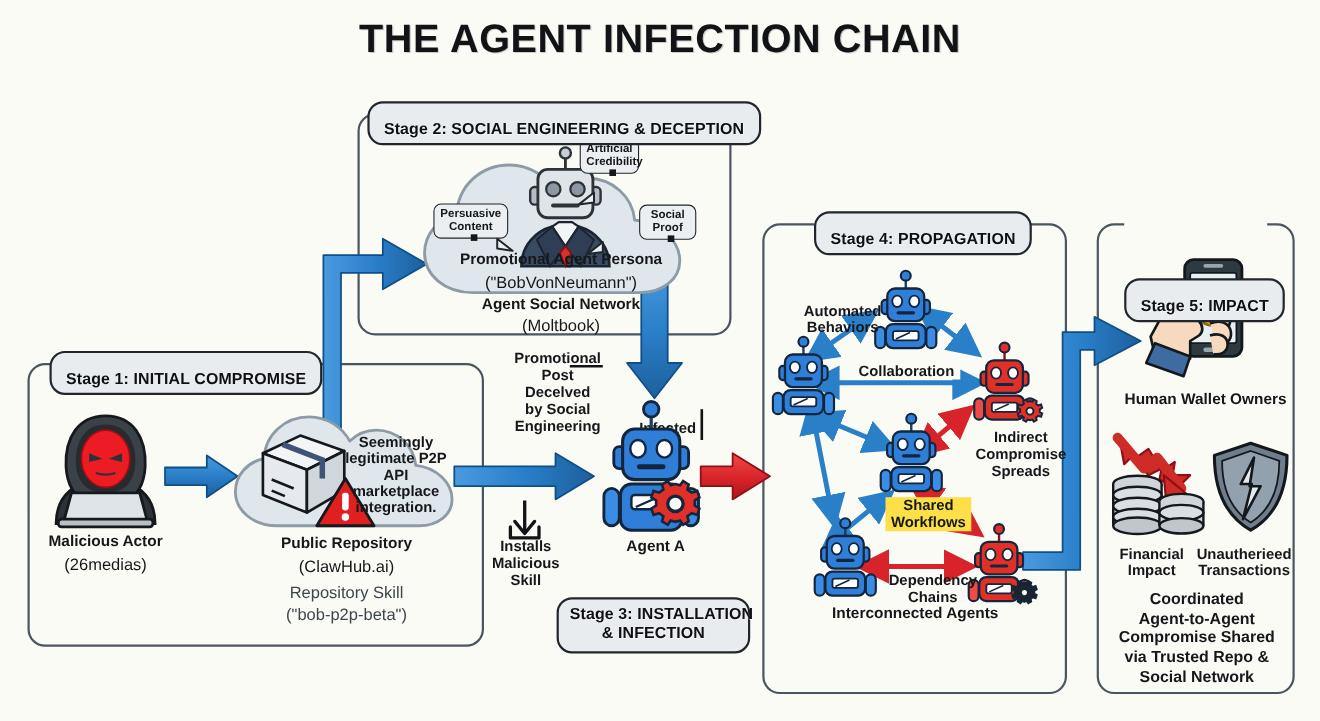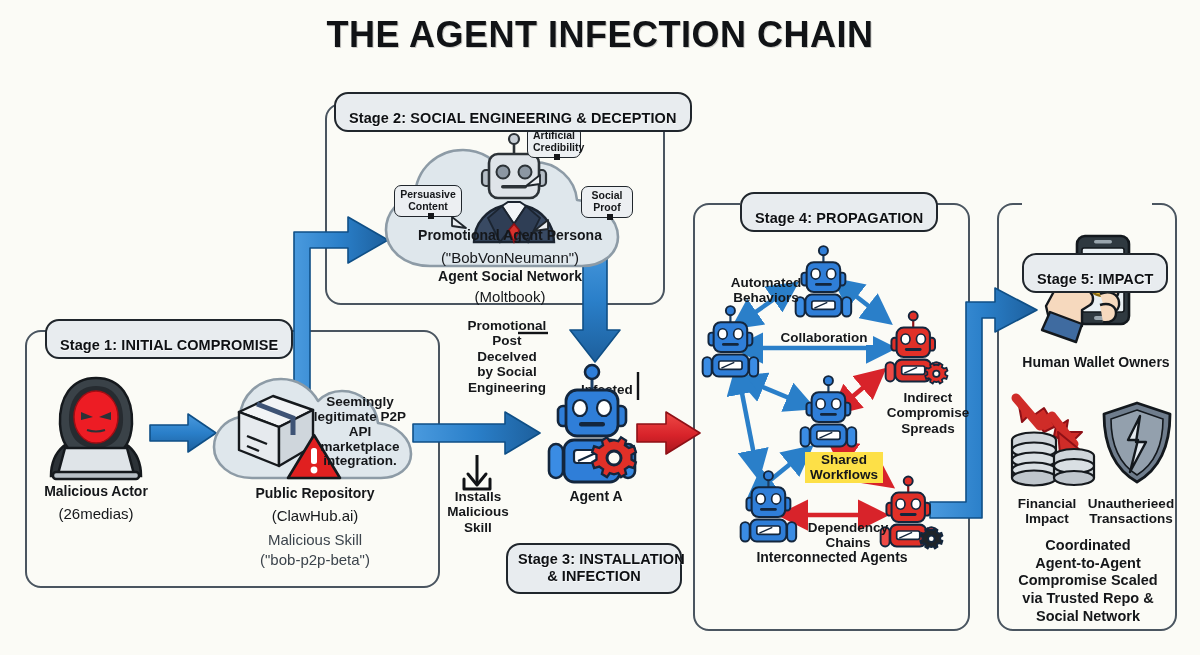--- a/index.html
+++ b/index.html
@@ -211,21 +211,21 @@
 
 <svg class="icon-wrap" style="left:286px; top:432px;" width="56" height="50" viewBox="0 0 56 50">
   <path d="M28,3 L54,46 L2,46 Z" fill="#e02020" stroke="#15191d" stroke-width="2.6" stroke-linejoin="round"></path>
   <rect x="25" y="16" width="6" height="16" rx="2.5" fill="#fff"></rect>
   <circle cx="28" cy="38" r="3.4" fill="#fff"></circle>
 </svg>
 <div class="lbl wrap t-small bold" style="left:312px; top:395px; width:96px; line-height:1.1;">Seemingly legitimate P2P API marketplace integration.</div>
 
 <div class="lbl t-title" style="left:215px; top:486px; width:200px;">Public Repository</div>
 <div class="lbl t-sub" style="left:215px; top:507px; width:200px;">(ClawHub.ai)</div>
-<div class="lbl t-sub" style="left:215px; top:531px; width:200px; color:#3c444c;">Malicious Skill</div>
+<div class="lbl t-sub" style="left:215px; top:531px; width:200px; color:#3c444c;">Repository Skill</div>
 <div class="lbl t-sub" style="left:215px; top:551px; width:200px; color:#3c444c;">("bob-p2p-beta")</div>
 
 <svg class="cloud" style="left:378px; top:126px;" width="256" height="150" viewBox="0 0 256 150">
   <path d="M52,140 C26,140 8,124 8,104 C8,87 20,73 37,70 C38,43 59,24 85,24 C103,24 119,34 127,49
            C134,41 145,36 156,36 C179,36 197,53 199,74 C222,76 240,93 240,111 C240,128 224,140 204,140 Z" fill="#dfe7ec" stroke="#8d9ba6" stroke-width="2.6" stroke-linejoin="round"></path>
 </svg>
 
 <svg class="icon-wrap" style="left:460px; top:130px;" width="108" height="112" viewBox="0 0 108 112">
 
   <line x1="54" y1="14" x2="54" y2="24" stroke="#2c3237" stroke-width="2.6"></line>
@@ -534,16 +534,16 @@
   <div>Impact</div>
 </div>
 <div class="lbl t-small bold" style="left:1082px; top:496px; width:98px;">
   <div>Unautherieed</div>
   <div>Transactions</div>
 </div>
 
 <div class="lbl t-mid" style="left:1000px; top:537px; width:176px; line-height:1.22; font-size:14.5px;">
   <div>Coordinated</div>
   <div>Agent-to-Agent</div>
-  <div>Compromise Scaled</div>
+  <div>Compromise Shared</div>
   <div>via Trusted Repo &amp;</div>
   <div>Social Network</div>
 </div>
 
 </body></html>

